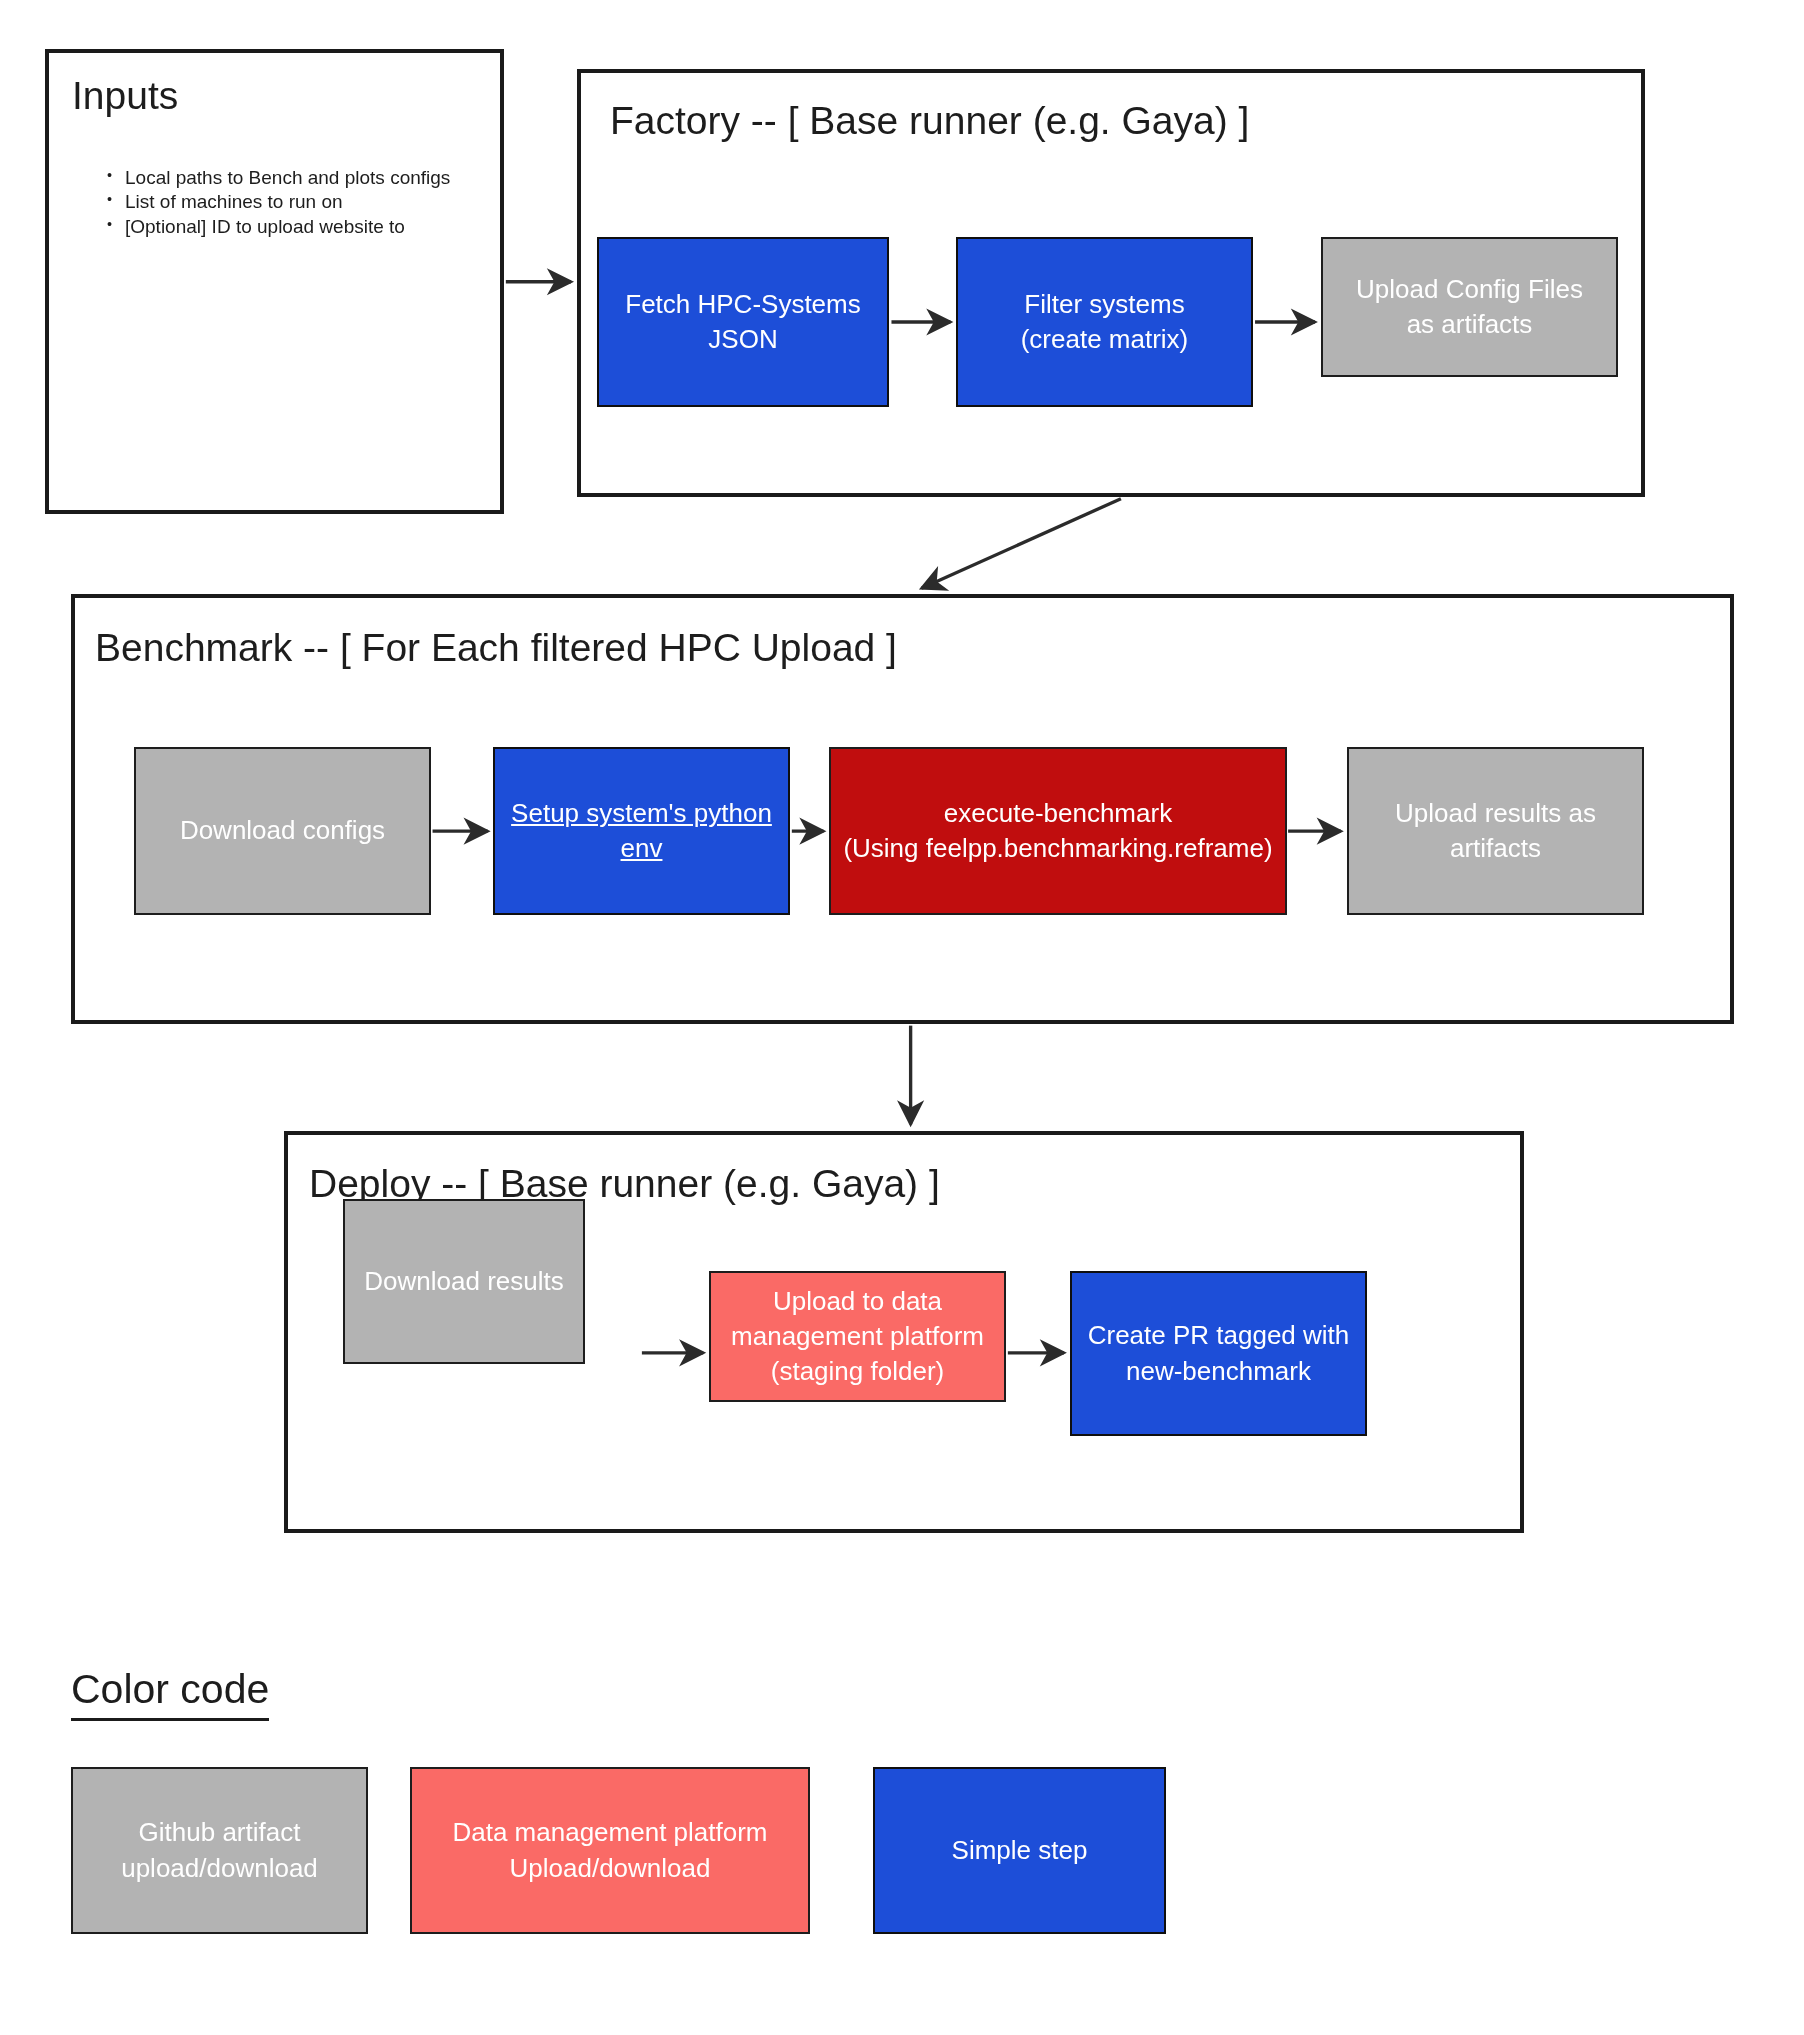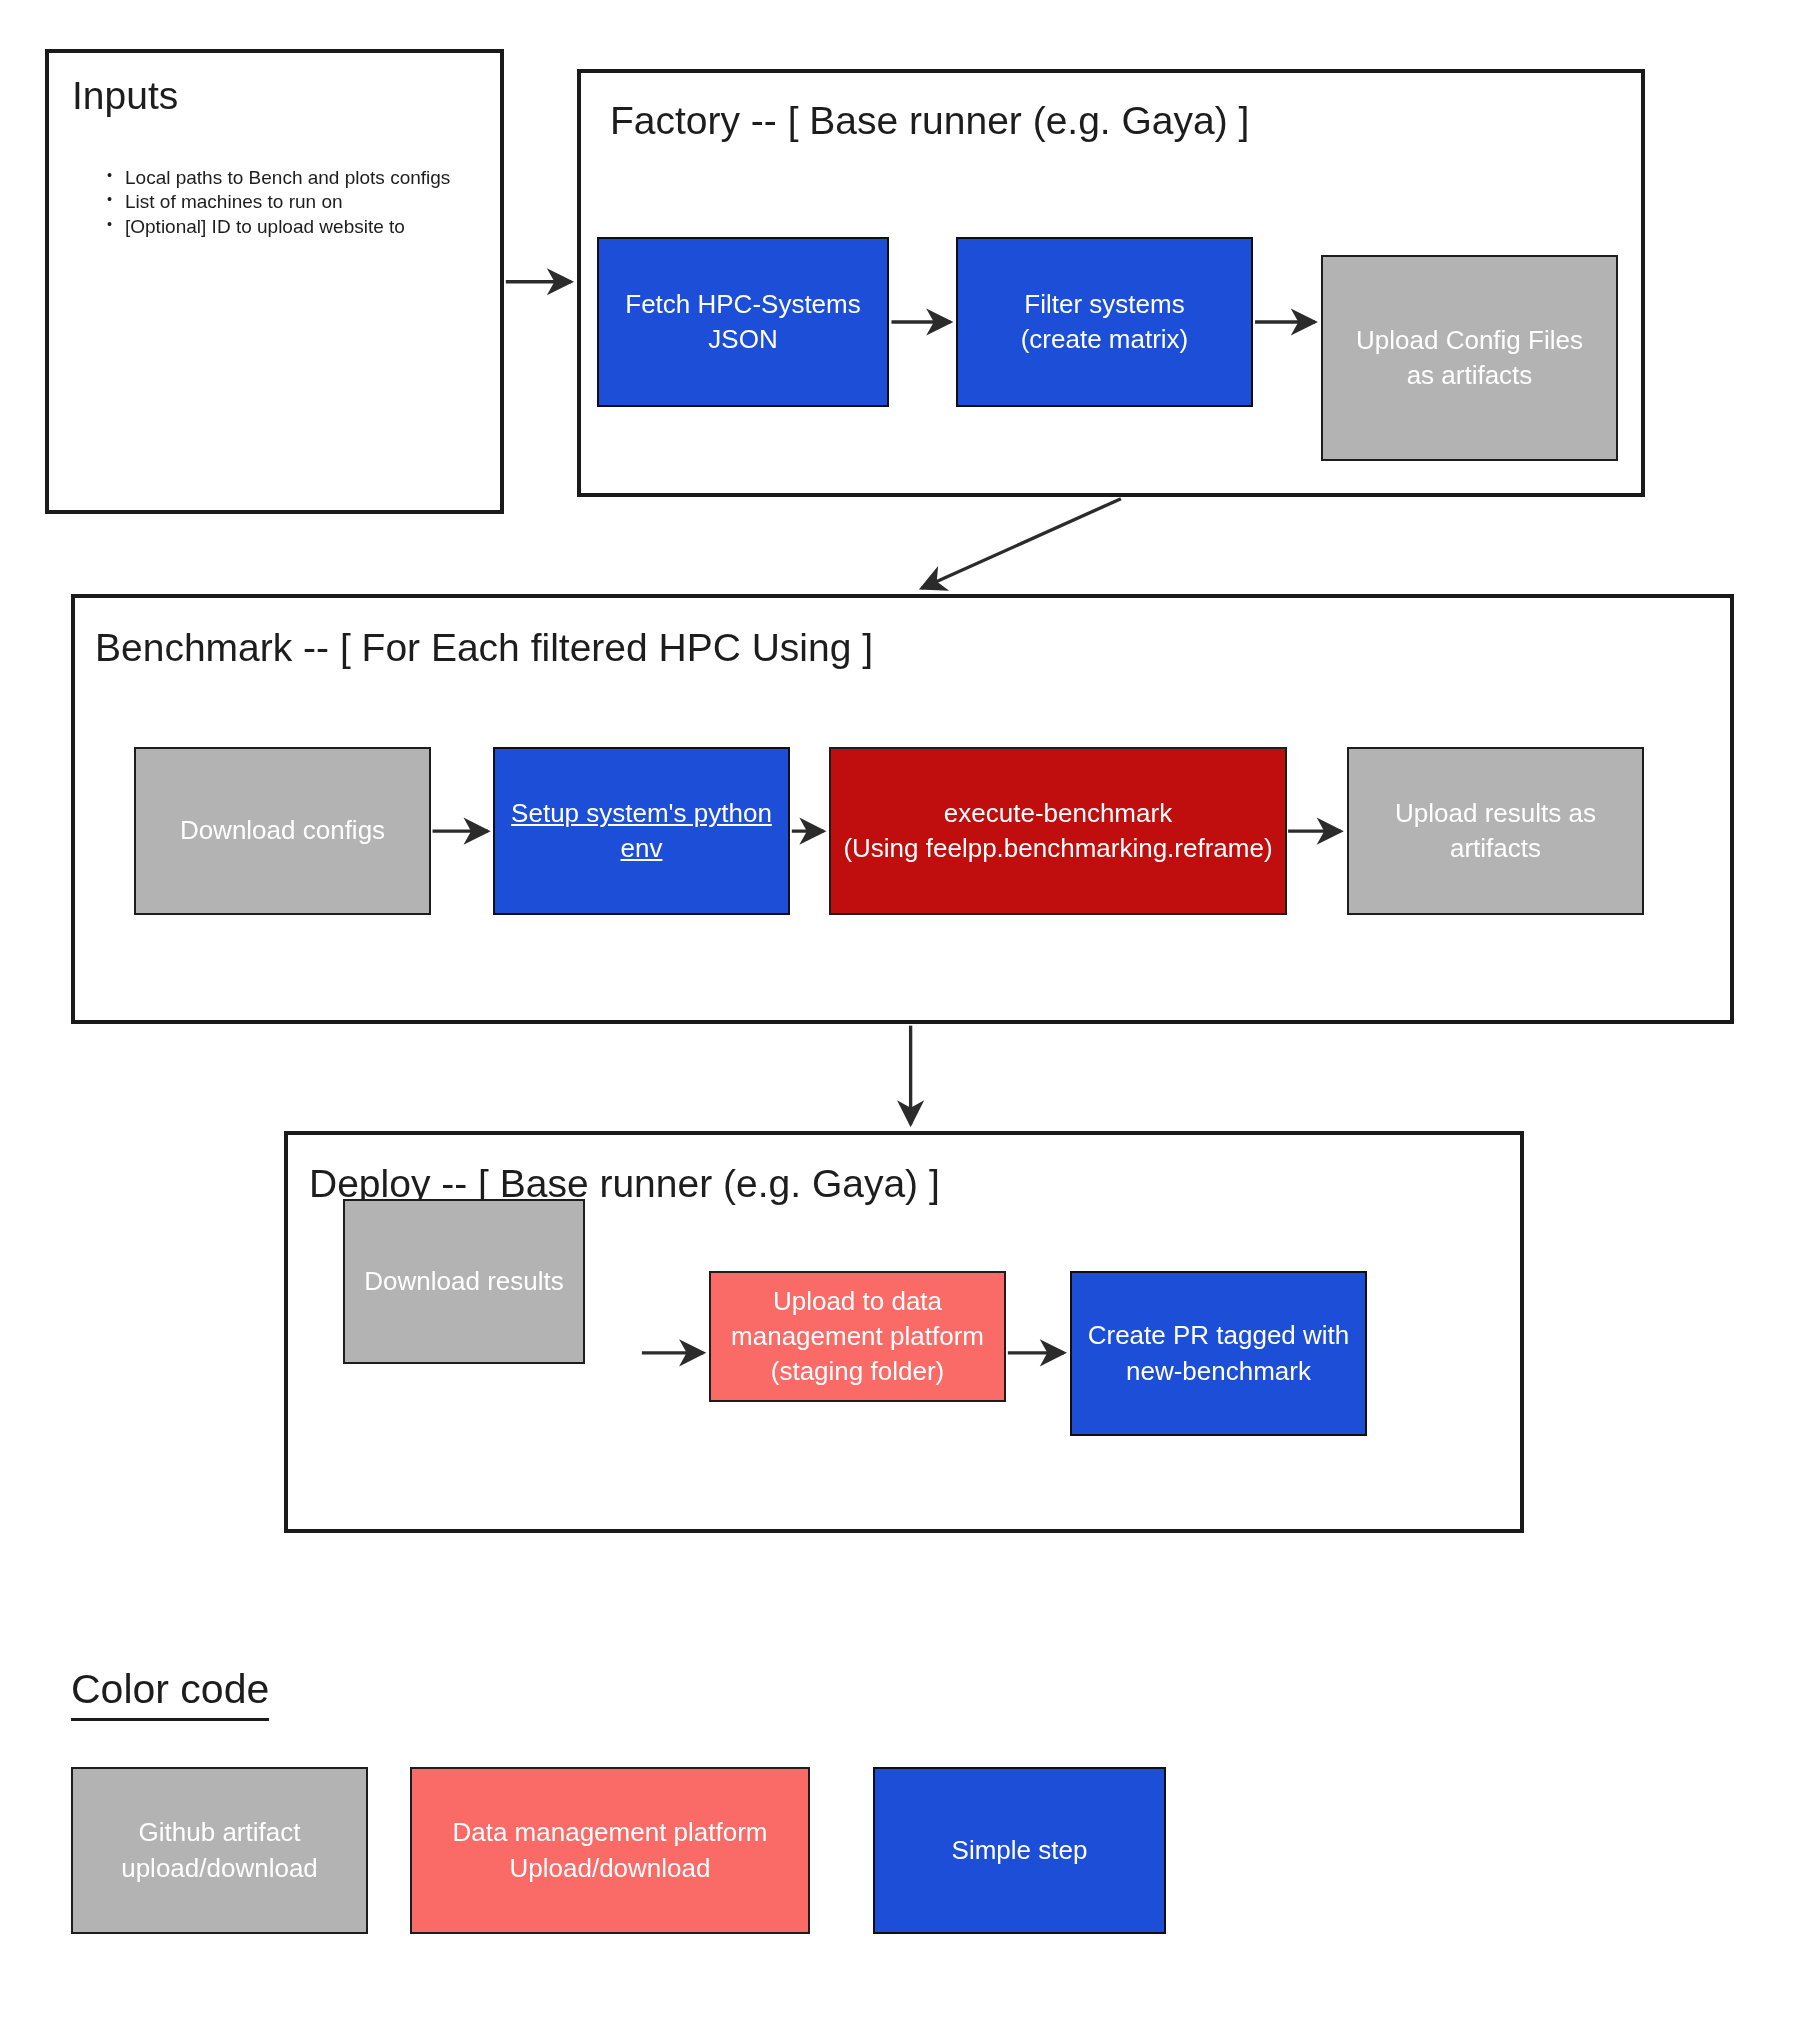--- a/index.html
+++ b/index.html
@@ -119,36 +119,36 @@
       <li>List of machines to run on</li>
       <li>[Optional] ID to upload website to</li>
     </ul>
   </div>
 
   <div class="section sec-factory">
     <div class="section-title">Factory -- [ Base runner (e.g. Gaya) ]</div>
   </div>
 
   <div class="section sec-benchmark">
-    <div class="section-title">Benchmark -- [ For Each filtered HPC Using ]</div>
+    <div class="section-title">Benchmark -- [ For Each filtered HPC Upload ]</div>
   </div>
 
   <div class="section sec-deploy">
     <div class="section-title">Deploy -- [ Base runner (e.g. Gaya) ]</div>
   </div>
 
   <div class="step fill-dark" style="left:597px; top:237px; width:292px; height:170px;">
     <span class="step-label">Fetch HPC-Systems
 JSON</span>
   </div>
   <div class="step fill-dark" style="left:956px; top:237px; width:297px; height:170px;">
     <span class="step-label">Filter systems
 (create matrix)</span>
   </div>
-  <div class="step fill-gray" style="left:1321px; top:237px; width:297px; height:206px;margin-top:18px;">
+  <div class="step fill-gray" style="left:1321px; top:237px; width:297px; height:140px;">
     <span class="step-label">Upload Config Files
 as artifacts</span>
   </div>
 
   <div class="step fill-gray" style="left:134px; top:747px; width:297px; height:168px;">
     <span class="step-label">Download configs</span>
   </div>
   <div class="step fill-dark" style="left:493px; top:747px; width:297px; height:168px;text-decoration:underline;">
     <span class="step-label">Setup system's python
 env</span>

